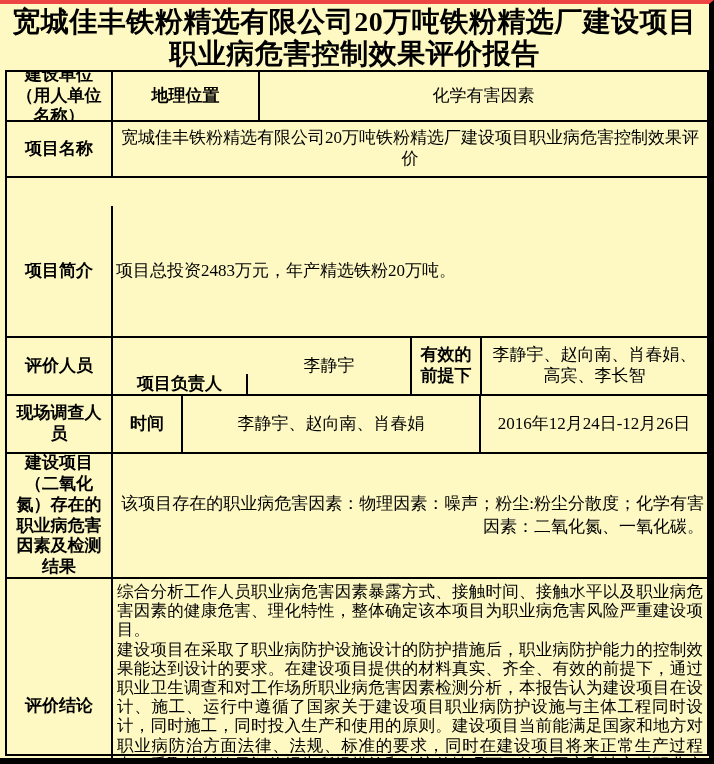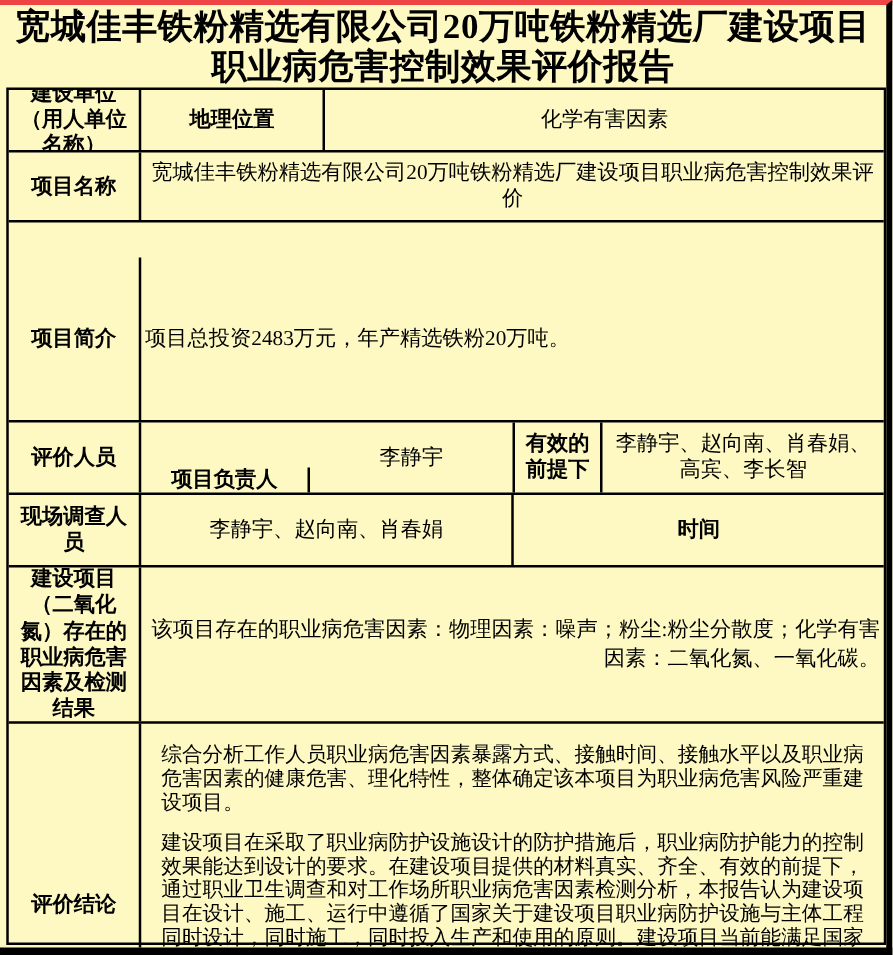--- a/index.html
+++ b/index.html
@@ -76,21 +76,21 @@
   .w70  { width: 70px;  flex: 0 0 70px; }
   .w298 { width: 298px; flex: 0 0 298px; }
 
   .conclusion-cell {
     display: block;
     text-align: justify;
     font-size: 16.5px;
     line-height: 19.2px;
     padding: 3px 4px 2px 4px;
   }
-  .conclusion-cell p { margin: 12px; text-align: justify; }
+  .conclusion-cell p { margin: 0; text-align: justify; }
 
   .hazard-text { line-height: 1.35; text-align: right; }
 </style>
 </head>
 <body>
 
 <div class="page">
 
   <div class="doc-title">宽城佳丰铁粉精选有限公司20万吨铁粉精选厂建设项目职业病危害控制效果评价报告</div>
 
@@ -115,22 +115,23 @@
     <div class="row r4">
       <div class="cell label w-label">评价人员</div>
       <div class="cell label w135">项目负责人</div>
       <div class="cell w164">李静宇</div>
       <div class="cell label w70">有效的前提下</div>
       <div class="cell">李静宇、赵向南、肖春娟、高宾、李长智</div>
     </div>
 
     <div class="row r5">
       <div class="cell label w-label">现场调查人员</div>
+      <div class="cell label w70">时间</div>
       <div class="cell w298">李静宇、赵向南、肖春娟</div>
-      <div class="cell label w70">时间</div>
+      <div class="cell">2016年12月24日-12月26日</div>
     </div>
 
     <div class="row r6">
       <div class="cell label w-label">建设项目（二氧化氮）存在的职业病危害因素及检测结果</div>
       <div class="cell left hazard-text">该项目存在的职业病危害因素：物理因素：噪声；粉尘:粉尘分散度；化学有害因素：二氧化氮、一氧化碳。</div>
     </div>
 
     <div class="row r7">
       <div class="cell label w-label">评价结论</div>
       <div class="cell conclusion-cell">

